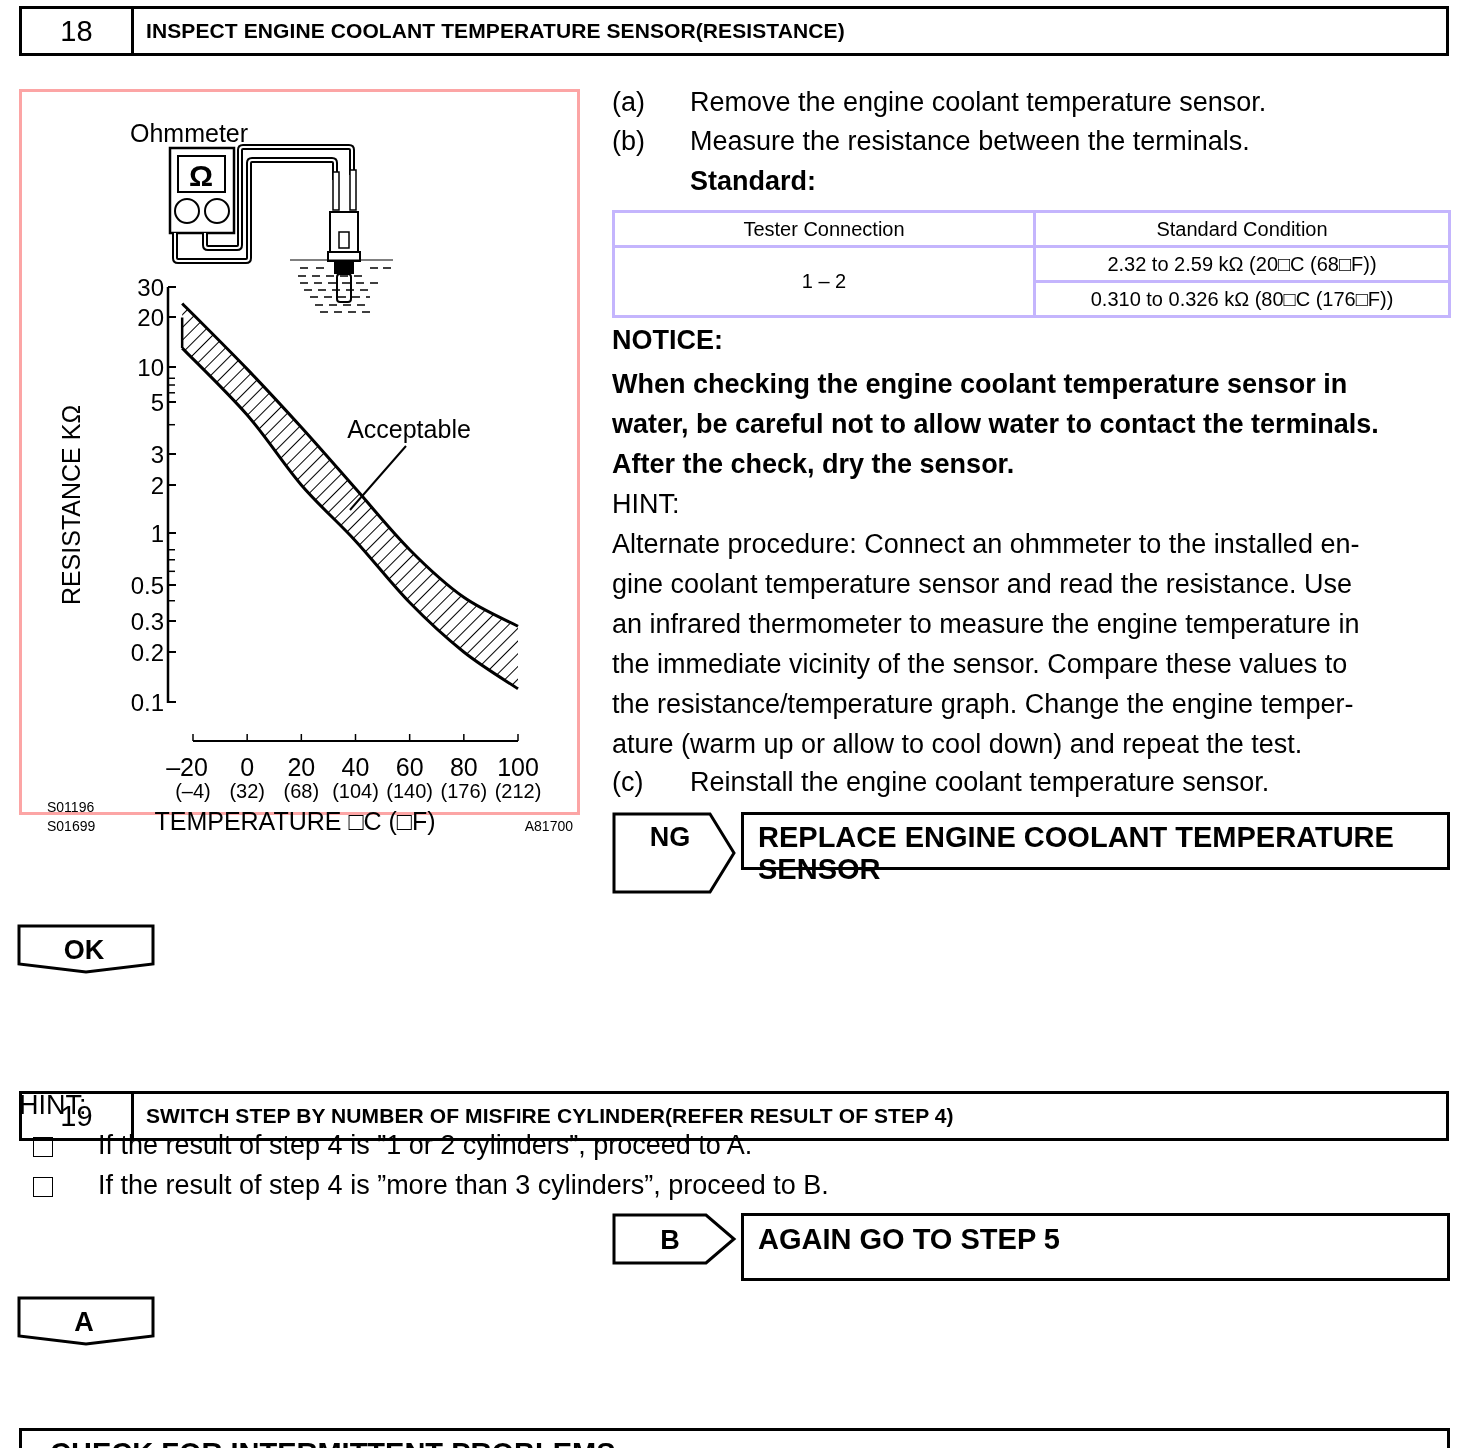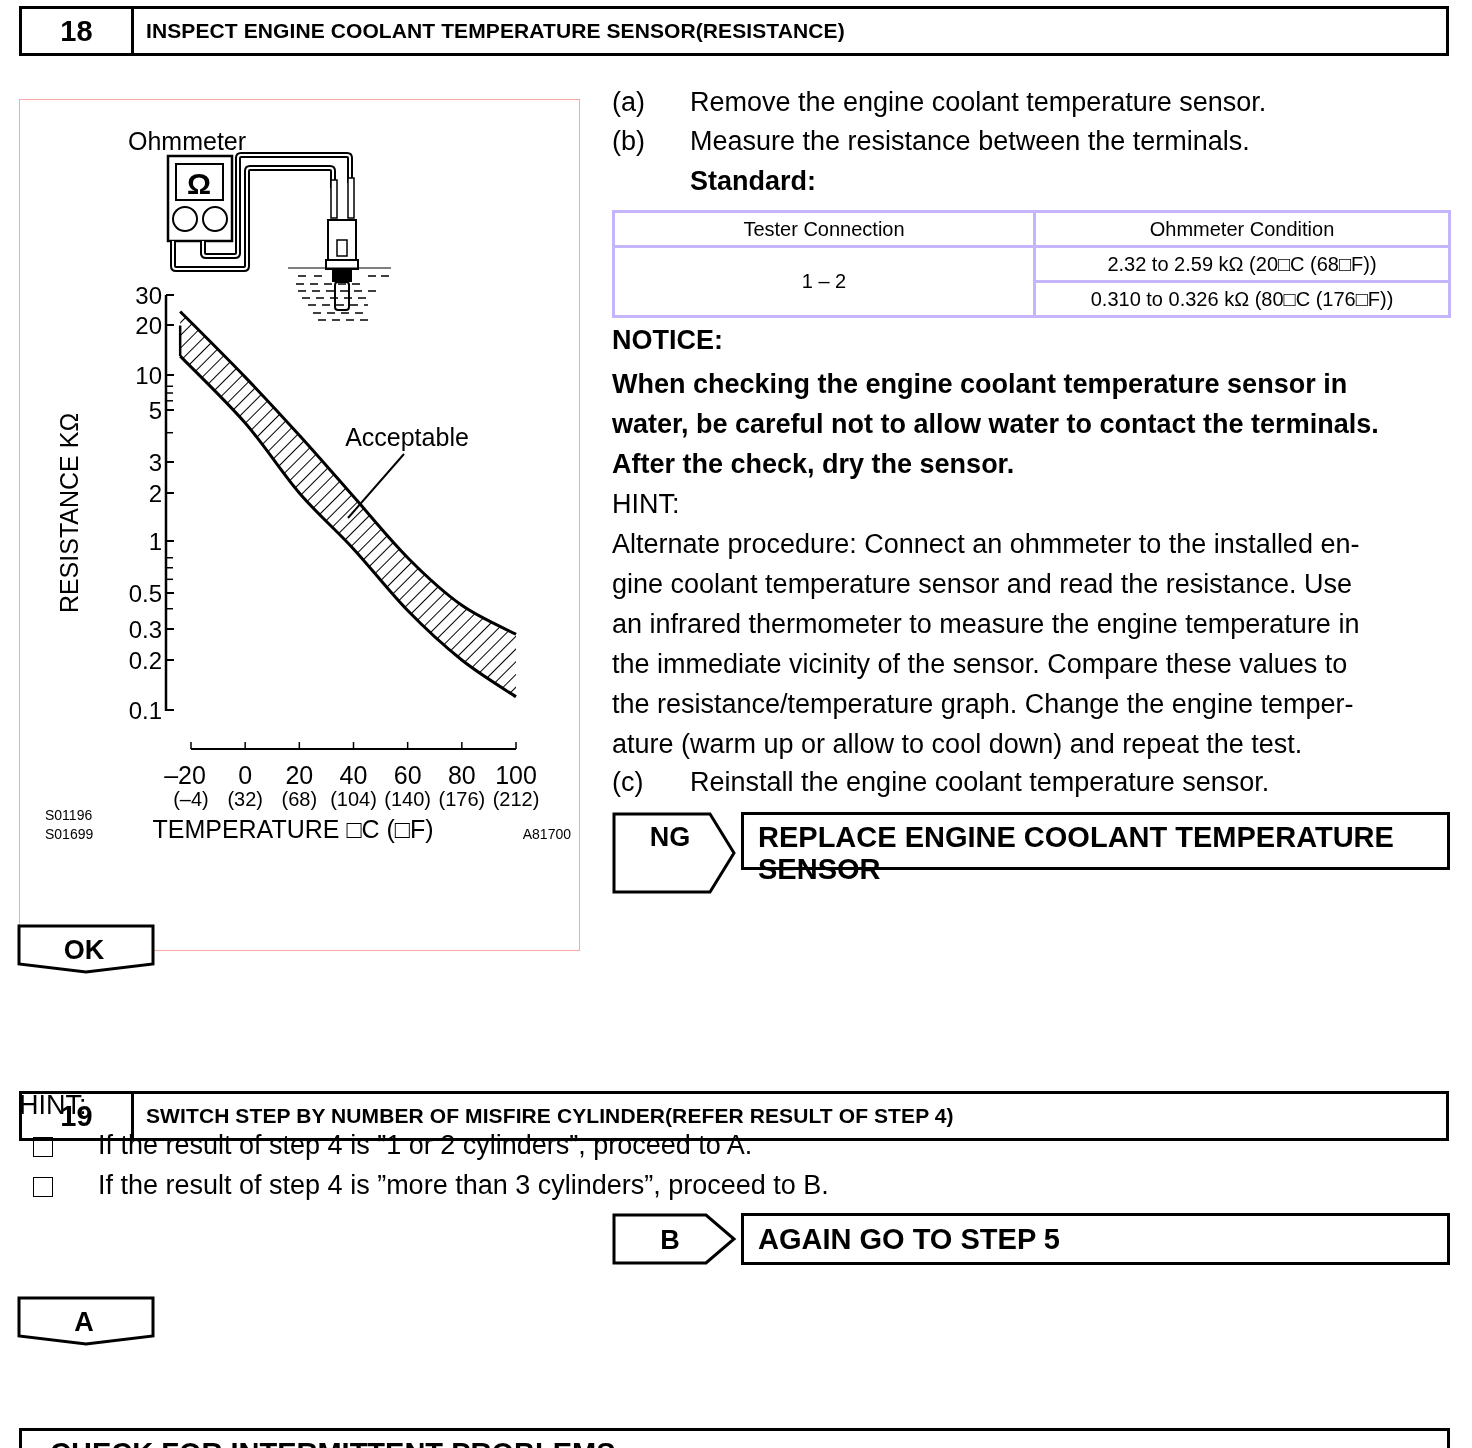--- a/index.html
+++ b/index.html
@@ -1,22 +1,22 @@
 <!DOCTYPE html>
 <html><head>
 <meta charset="utf-8">
 <style>
   html, body { margin:0; padding:0; background:#ffffff; }
   body { width:1472px; height:1448px; position:relative; overflow:hidden;
          font-family:"Liberation Sans", sans-serif; color:#000; }
   .abs { position:absolute; }
   .stepbar { position:absolute; left:19px; width:1430px; height:50px; border:3px solid #000; box-sizing:border-box; display:flex; }
-  .stepnum { width:112px; border-right:3px solid #000; box-sizing:border-box; font-weight:bold; font-size:29px; display:flex; align-items:center; justify-content:center; }
+  .stepnum { width:112px; border-right:3px solid #000; box-sizing:border-box; font-weight:normal; font-size:29px; display:flex; align-items:center; justify-content:center; }
   .steptitle { flex:1; font-weight:bold; font-size:21px; display:flex; align-items:center; padding-left:12px; white-space:nowrap; letter-spacing:0.1px; }
-  .figure { position:absolute; left:19px; top:99px; width:561px; height:852px; border:1px solid #fca5a5; box-sizing:border-box; }
+  .figure { position:absolute; left:19px; top:89px; width:561px; height:726px; border:3px solid #fca5a5; box-sizing:border-box; }
   .txt { position:absolute; font-size:27px; white-space:nowrap; }
   .bold { font-weight:bold; }
   .para { position:absolute; left:612px; font-size:27px; line-height:40px; white-space:nowrap; }
   table.spec { position:absolute; left:612px; top:210px; width:839px; border-collapse:collapse; font-size:20px; }
   table.spec td { border:3px solid #c4b5fd; text-align:center; height:32px; padding:0; }
   .result-box { position:absolute; border:3px solid #000; box-sizing:border-box; font-weight:bold; font-size:29px; }
   .checkbox { position:absolute; width:20px; height:20px; border:1.5px solid #000; box-sizing:border-box; }
   svg text { font-family:"Liberation Sans", sans-serif; }
 </style>
 </head>
@@ -137,21 +137,21 @@
 <div class="txt" style="left:612px;top:87px;">(a)</div>
 <div class="txt" style="left:690px;top:87px;">Remove the engine coolant temperature sensor.</div>
 <div class="txt" style="left:612px;top:126px;">(b)</div>
 <div class="txt" style="left:690px;top:126px;">Measure the resistance between the terminals.</div>
 <div class="txt bold" style="left:690px;top:166px;">Standard:</div>
 
 <table class="spec">
   <tbody>
       <tr>
     <td style="width:418px;">Tester Connection</td>
-    <td>Ohmmeter Condition</td>
+    <td>Standard Condition</td>
   </tr>
   <tr>
     <td rowspan="2">1 – 2</td>
     <td>2.32 to 2.59 kΩ (20□C (68□F))</td>
   </tr>
   <tr>
     <td>0.310 to 0.326 kΩ (80□C (176□F))</td>
   </tr>
 </tbody>
   </table>
@@ -192,21 +192,21 @@
 <div class="txt" style="left:19px;top:1090px;">HINT:</div>
 <div class="checkbox" style="left:33px;top:1137px;"></div>
 <div class="txt" style="left:98px;top:1130px;">If the result of step 4 is ”1 or 2 cylinders”, proceed to A.</div>
 <div class="checkbox" style="left:33px;top:1177px;"></div>
 <div class="txt" style="left:98px;top:1170px;">If the result of step 4 is ”more than 3 cylinders”, proceed to B.</div>
 
 <svg class="abs" style="left:612px;top:1213px;" width="126" height="52">
   <polygon points="2,2 94,2 122,26 94,50 2,50" fill="#fff" stroke="#000" stroke-width="3"></polygon>
   <text x="58" y="36" font-size="27" font-weight="bold" text-anchor="middle">B</text>
 </svg>
-<div class="result-box" style="left:741px;top:1213px;width:709px;height:52px;padding:0 14px;line-height:46px;">
+<div class="result-box" style="left:741px;top:1213px;width:709px;height:68px;padding:0 14px;line-height:46px;">
   <span>AGAIN GO TO STEP 5</span>
 </div>
 
 <svg class="abs" style="left:17px;top:1296px;" width="140" height="50">
   <polygon points="2,2 136,2 136,40 69,48 2,40" fill="#fff" stroke="#000" stroke-width="3"></polygon>
   <text x="67" y="35" font-size="27" font-weight="bold" text-anchor="middle">A</text>
 </svg>
 
 <div class="result-box" style="left:19px;top:1428px;width:1431px;height:50px;padding:0 28px;line-height:44px;">
   <span>CHECK FOR INTERMITTENT PROBLEMS</span>

